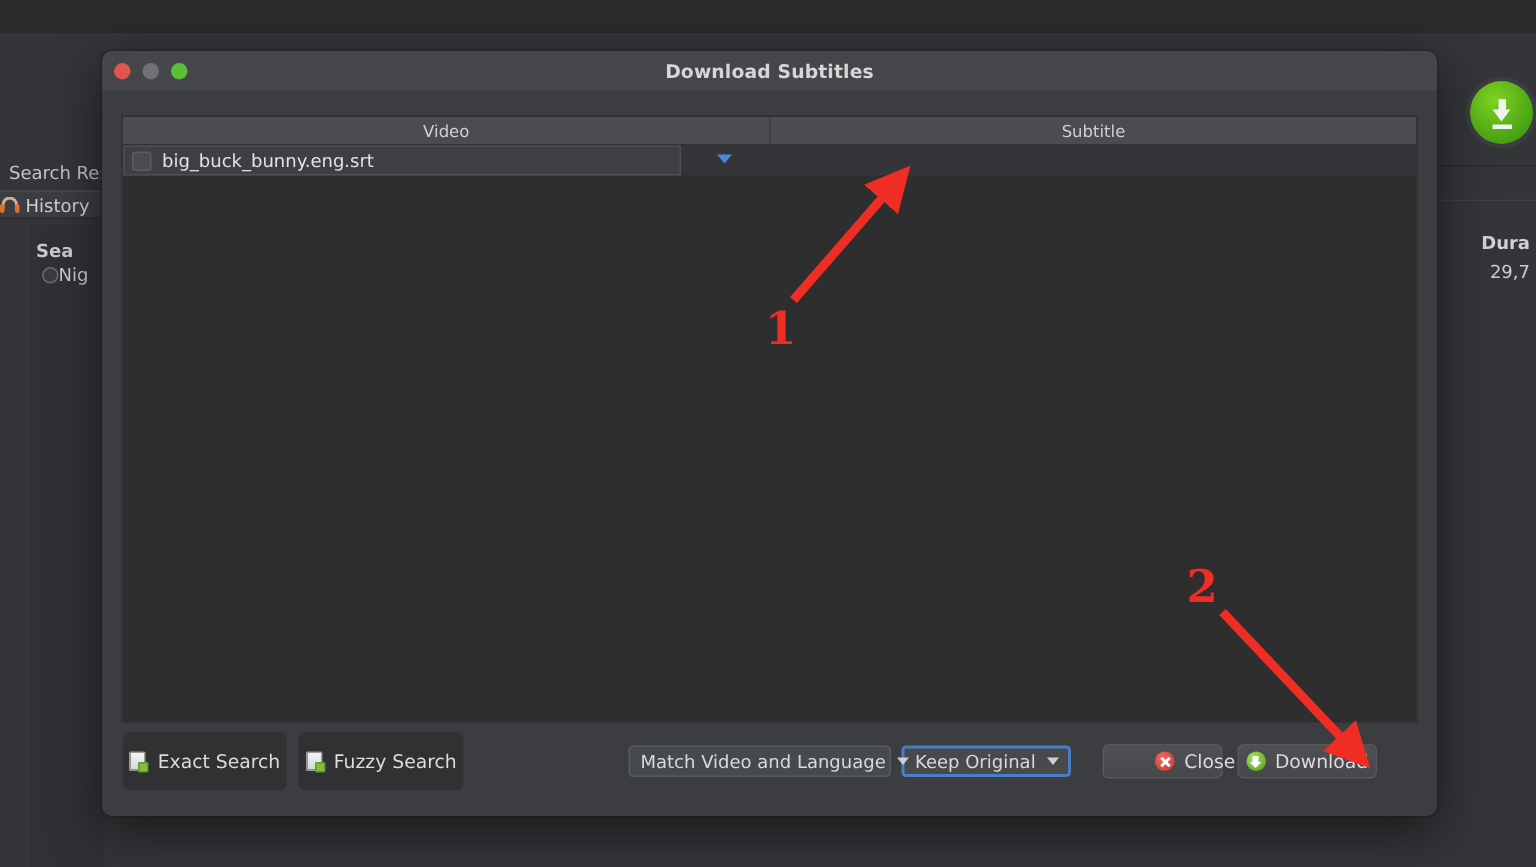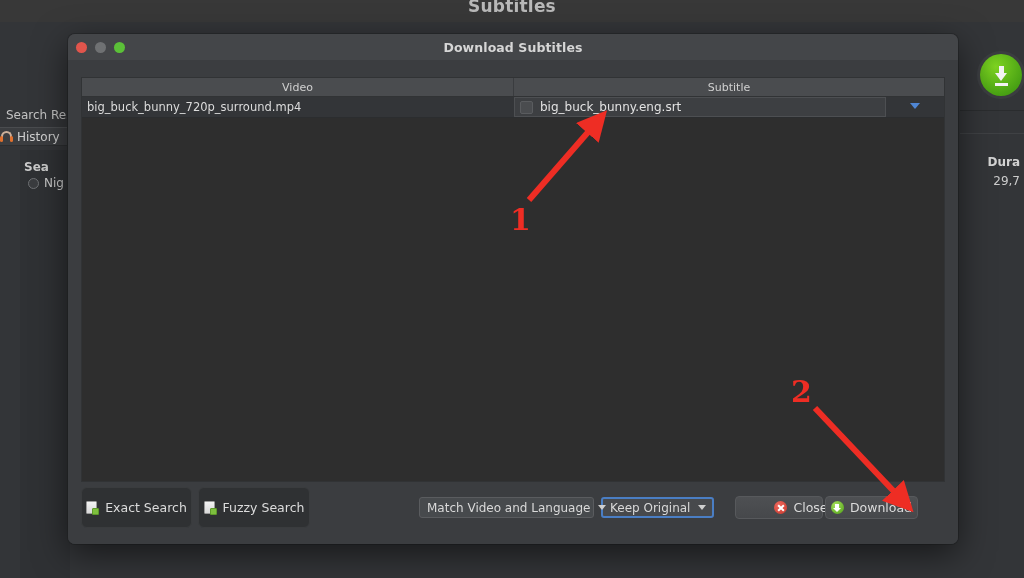--- a/index.html
+++ b/index.html
@@ -125,21 +125,20 @@
     width: 11px; height: 11px;
     border-radius: 50%;
     border: 1px solid #6f7174;
     background: #3a3c3f;
     box-sizing: border-box;
     flex: 0 0 auto;
   }
   #bg-night-label {
     color: #c9c9c9;
     font-size: 12px;
-    margin-left: 5px;
     white-space: nowrap;
   }
 
   
   #bg-right {
     position: absolute;
     right: 0; top: 22px;
     width: 64px;
     bottom: 0;
     background: #333538;
@@ -445,21 +444,21 @@
     width: 0; height: 0;
     border-left: 4.5px solid transparent;
     border-right: 4.5px solid transparent;
     border-top: 5.5px solid #cfcfcf;
     margin-left: 8px;
     flex: 0 0 auto;
   }
 
   #btn-close {
     left: 667px; top: 14px;
-    width: 88px; height: 23px; padding-left: 44px;
+    width: 80px; height: 23px; padding-left: 44px;
   }
   #btn-download {
     left: 757px; top: 14px;
     width: 93px; height: 23px;
   }
   .close-icon {
     width: 13px; height: 13px;
     border-radius: 50%;
     background: radial-gradient(circle at 35% 30%, #f0675c, #c5372c);
     position: relative;
@@ -511,23 +510,20 @@
     font-family: "DejaVu Serif", "Liberation Serif", serif;
   }
   #anno-num-1 { left: 510px; top: 202px; }
   #anno-num-2 { left: 791px; top: 374px; }
 </style>
 </head>
 <body>
 
 <div id="bg-app">
 
-  <div id="bg-titlebar">
-    <div id="bg-title">Subtitles</div>
-  </div>
 
   <div id="bg-body"></div>
 
   <div id="bg-left">
     <div id="bg-searchresults-label">Search Resu</div>
 
     <div id="bg-history-row">
       <span class="headphone-icon"></span>
       <span id="bg-history-label">History</span>
     </div>
@@ -568,21 +564,20 @@
 
   <div id="dialog-content">
 
     <div id="table">
       <div id="table-header">
         <div class="th" id="th-video">Video</div>
         <div class="th" id="th-subtitle">Subtitle</div>
       </div>
       <div id="table-body">
         <div id="row-0">
-          <div id="cell-video">big_buck_bunny_720p_surround.mp4</div>
           <div id="cell-subtitle">
             <div id="subtitle-field">
               <span id="subtitle-check"></span>
               <span id="subtitle-text">big_buck_bunny.eng.srt</span>
             </div>
             <span id="subtitle-dropdown"></span>
           </div>
         </div>
       </div>
     </div>

